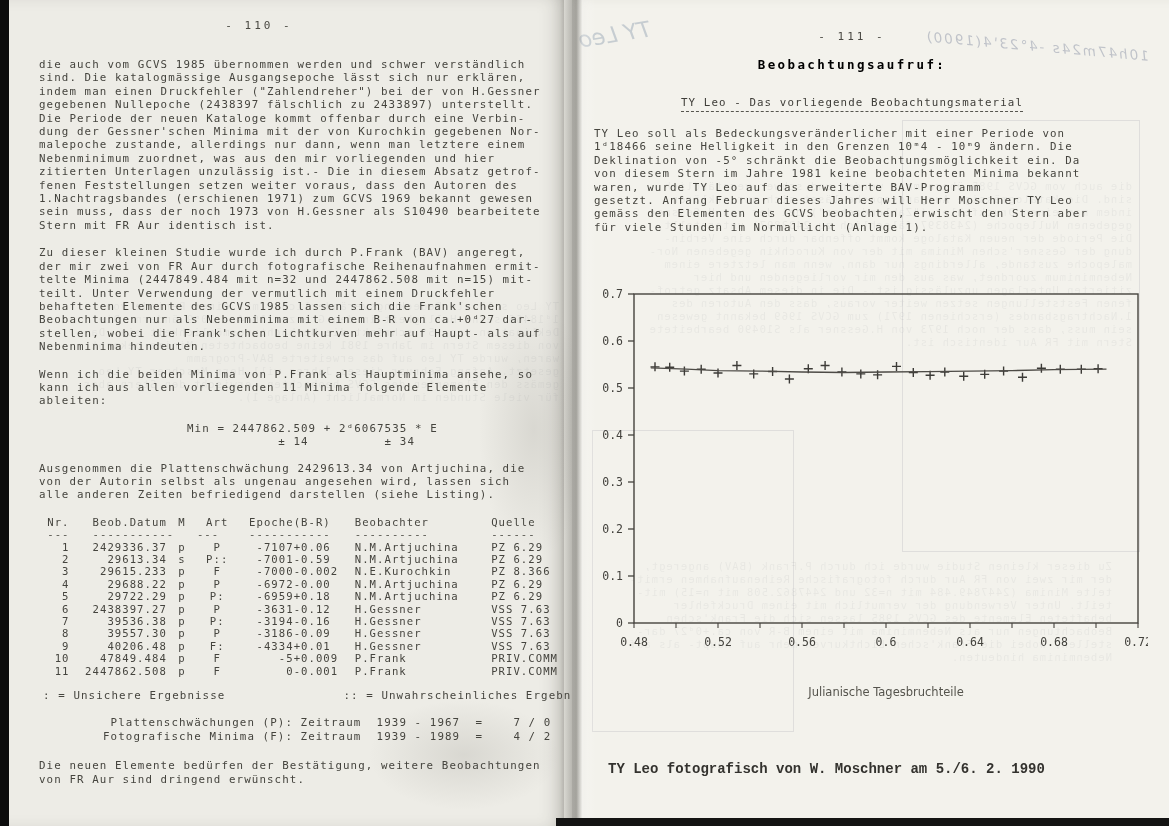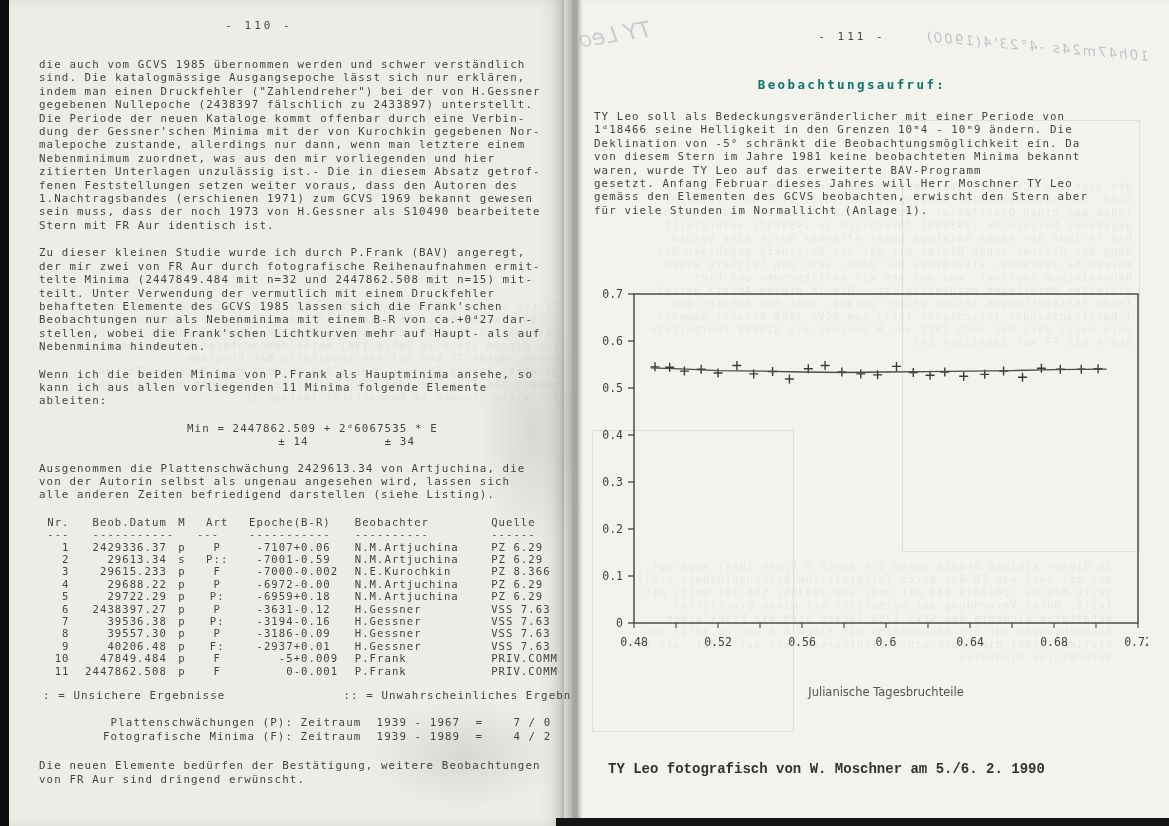--- a/index.html
+++ b/index.html
@@ -39,21 +39,21 @@
   tr.rule td{text-align:left;color:#55544d;}
   tr.rule td.c0,tr.rule td.c1,tr.rule td.c4{text-align:right;}
   .legend-row{display:flex;gap:118px;margin:12px 0 0 4px;}
   .summary{margin:14px 0 0 64px;}
   .closing{margin:16px 0 0 0;}
   .signature{text-align:right;padding-right:26px;margin-top:14px;}
   
   .rp-content{position:relative;padding-top:30px;height:796px;}
   .rp-content .pagenum{text-align:center;width:560px;}
   .rp-title{font-weight:bold;font-size:12.5px;letter-spacing:2.4px;text-align:center;
-            width:560px;margin-top:34px;color:#0f766e;
+            width:560px;margin-top:14px;color:#000000;
             font-family:"DejaVu Sans Mono","DejaVu Sans",monospace;}
   .rp-subtitle{font-size:10.8px;letter-spacing:1.1px;text-align:center;width:560px;margin-top:24px;}
   .rp-subtitle span{border-bottom:1px dashed #57564f;padding-bottom:2px;}
   .rp-para{margin:18px 0 0 22px;}
   .chart-wrap{position:absolute;left:16px;top:278px;width:560px;height:436px;}
   .chart-wrap svg{display:block;}
   .tick-label{font-family:"DejaVu Sans Mono","DejaVu Sans",monospace;font-size:11.5px;fill:#43423d;}
   .axis-label{font-family:"DejaVu Sans",sans-serif;font-size:11.5px;fill:#55544d;}
   .caption{position:absolute;left:36px;top:722px;
            font-family:"Liberation Mono",monospace;font-weight:bold;
@@ -225,21 +225,21 @@
               <td class="c4">-3186</td>
               <td class="c5">-0.09</td>
               <td class="c6">H.Gessner</td>
               <td class="c7">VSS 7.63</td>
             </tr>
             <tr>
               <td class="c0">9</td>
               <td class="c1">40206.48</td>
               <td class="c2">p</td>
               <td class="c3">F:</td>
-              <td class="c4">-2937</td>
+              <td class="c4">-4334</td>
               <td class="c5">+0.01</td>
               <td class="c6">H.Gessner</td>
               <td class="c7">VSS 7.63</td>
             </tr>
             <tr>
               <td class="c0">10</td>
               <td class="c1">47849.484</td>
               <td class="c2">p</td>
               <td class="c3">F</td>
               <td class="c4">-5</td>
@@ -294,20 +294,23 @@
 stellen, wobei die Frank'schen Lichtkurven mehr auf Haupt- als auf
 Nebenminima hindeuten.</div>
     <div class="ghost-box" style="left:330px;top:120px;width:236px;height:430px;"></div>
     <div class="ghost-box" style="left:20px;top:430px;width:200px;height:300px;"></div>
     <div class="handwriting hw-star">TY Leo</div>
     <div class="handwriting hw-coords">10h47m24s  -4°23'4(1900)</div>
 
     <div class="rp-content">
       <div class="pagenum">- 111 -</div>
       <div class="rp-title">Beobachtungsaufruf:</div>
+      <div class="rp-subtitle">
+        <span>TY Leo - Das vorliegende Beobachtungsmaterial</span>
+      </div>
       <div class="mono rp-para">TY Leo soll als Bedeckungsveränderlicher mit einer Periode von
 1ᵈ18466 seine Helligkeit in den Grenzen 10ᵐ4 - 10ᵐ9 ändern. Die
 Deklination von -5° schränkt die Beobachtungsmöglichkeit ein. Da
 von diesem Stern im Jahre 1981 keine beobachteten Minima bekannt
 waren, wurde TY Leo auf das erweiterte BAV-Programm
 gesetzt. Anfang Februar dieses Jahres will Herr Moschner TY Leo
 gemäss den Elementen des GCVS beobachten, erwischt den Stern aber
 für viele Stunden im Normallicht (Anlage 1).</div>
 
       <div class="chart-wrap">

